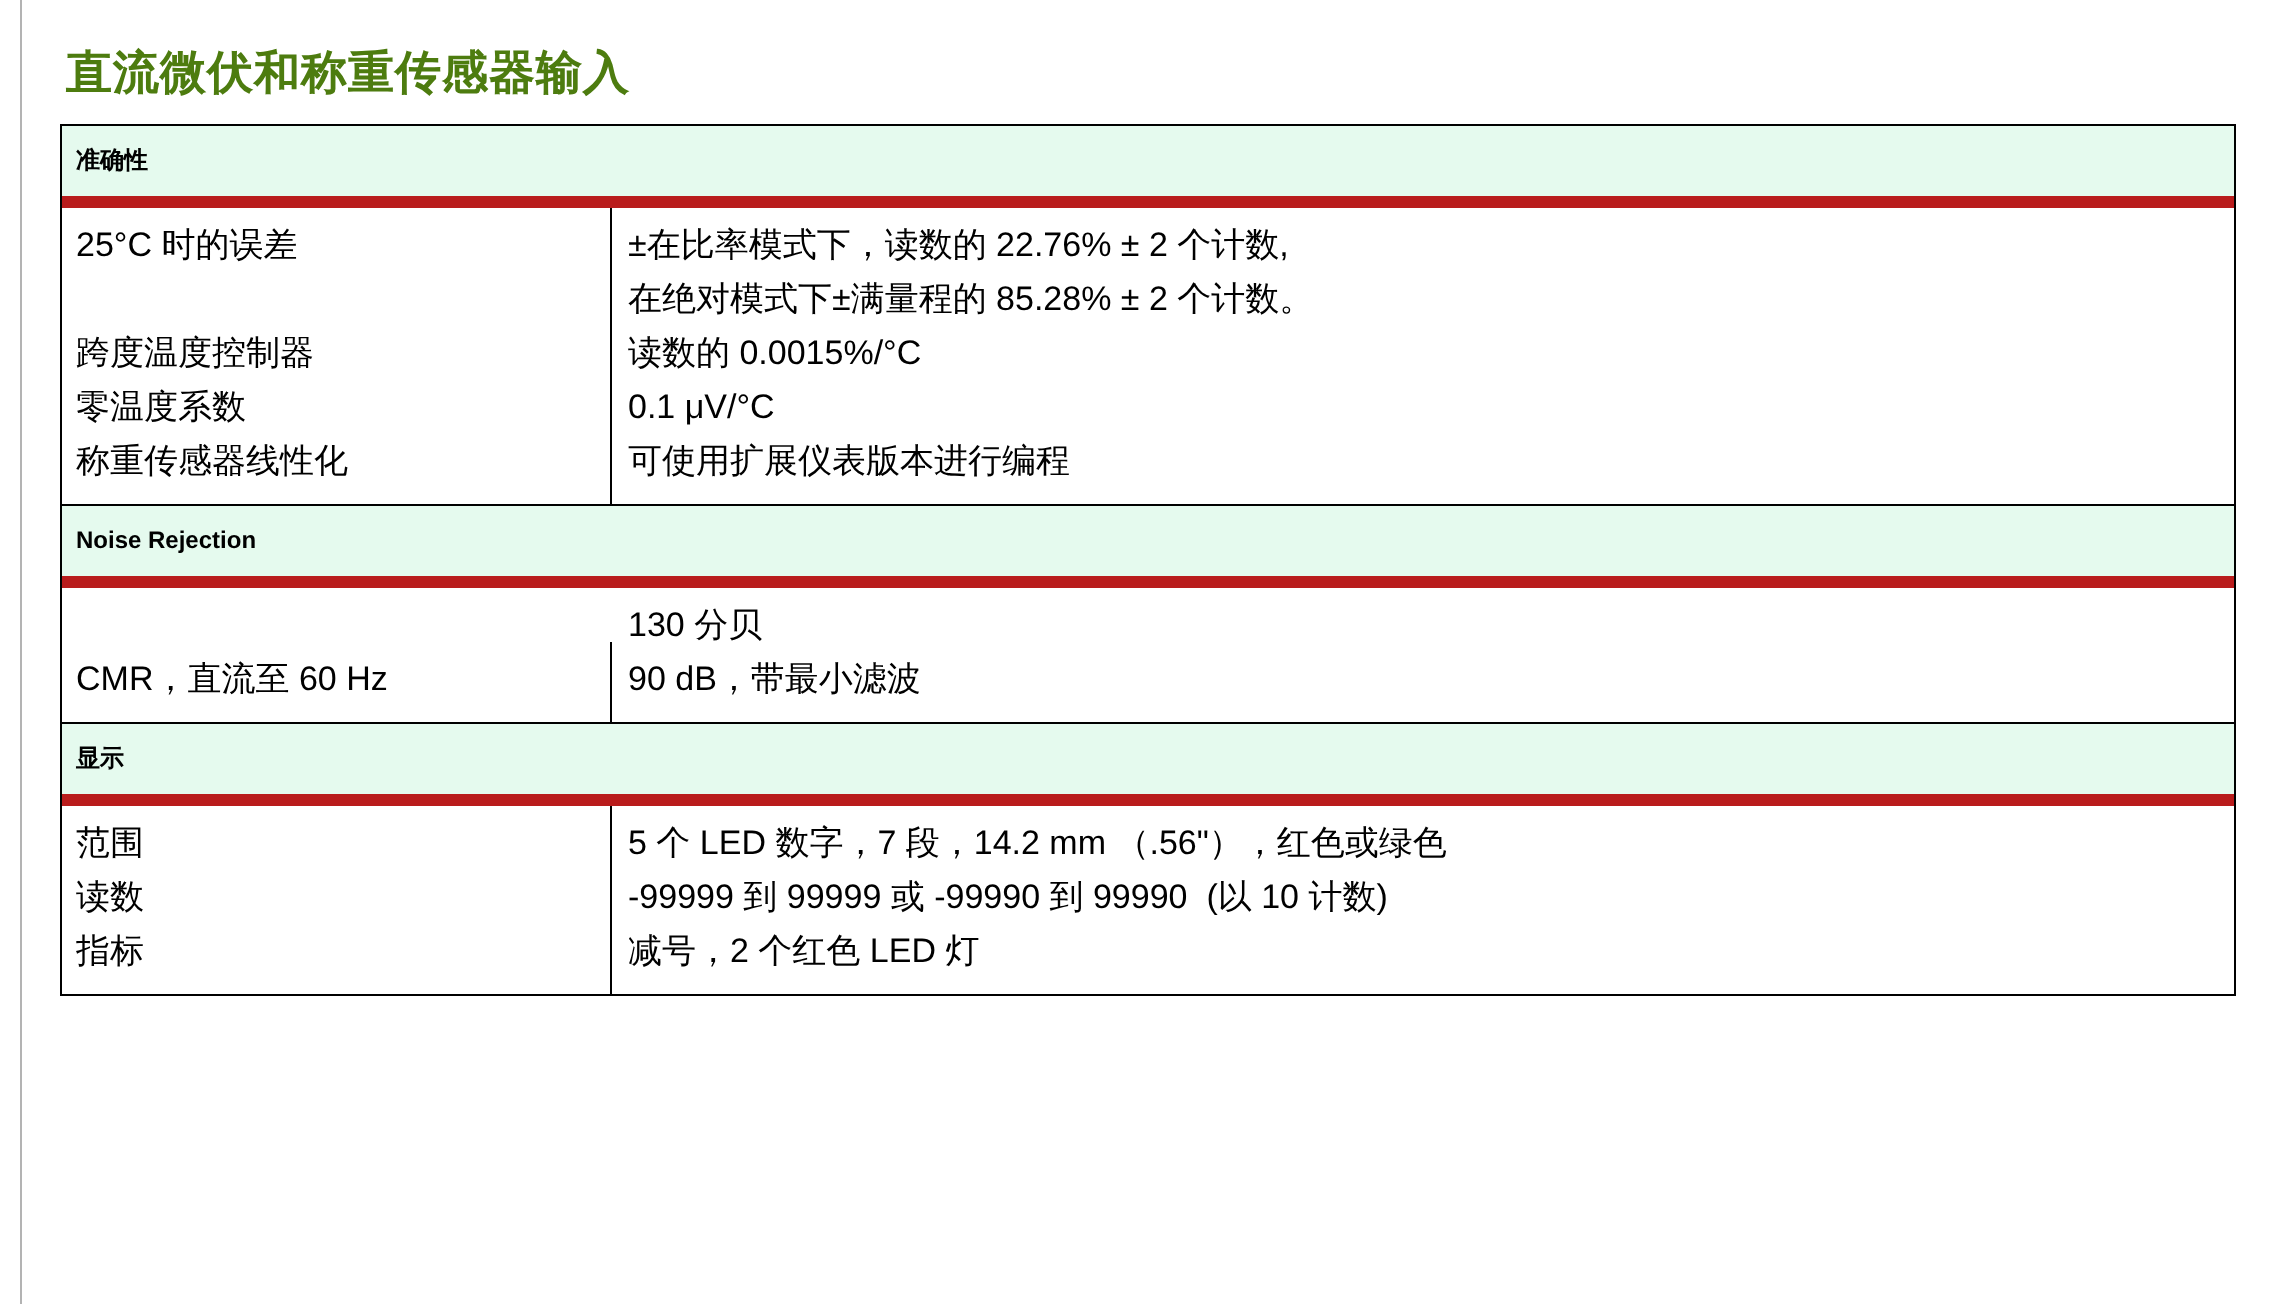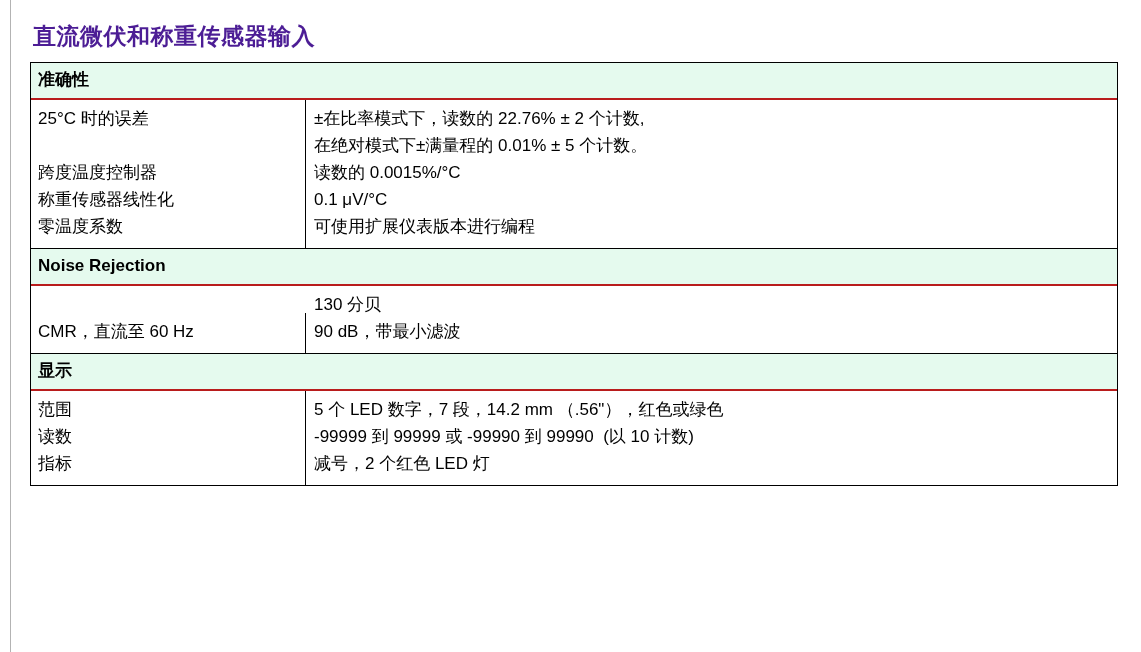--- a/index.html
+++ b/index.html
@@ -9,33 +9,33 @@
     background: #ffffff;
     font-family: "Liberation Sans", "DejaVu Sans", sans-serif;
     color: #000000;
   }
   .page-edge-rule {
     position: absolute; left: 10px; top: 0; bottom: 0;
     width: 1px; background: #b3b3b3;
   }
   .page-title {
     position: absolute; left: 33px; top: 6px;
-    font-size: 23px; font-weight: bold; color: #4c1d95;
+    font-size: 23px; font-weight: bold; color: #4d7c0f;
     letter-spacing: 0.5px;
   }
   .spec-table {
     position: absolute; left: 30px; top: 62px;
     width: 1086px;
     border: 1px solid #000000;
   }
   .section-header {
     background: #e5faee;
     border-top: 1px solid #000000;
-    border-bottom: 2px solid #b91c1c;
-    font-size: 17px; font-weight: bold;
+    border-bottom: 6px solid #b91c1c;
+    font-size: 12px; font-weight: bold;
     line-height: 20px;
     padding: 7px 7px 8px 7px;
   }
   .section-header:first-child { border-top: none; }
   .section-body { display: flex; align-items: flex-end; }
   .col { box-sizing: border-box; }
   .labels {
     width: 275px; flex: 0 0 275px;
     border-right: 1px solid #000000;
     padding: 5px 6px 8px 7px;
@@ -56,26 +56,26 @@
 <h1 class="page-title">直流微伏和称重传感器输入</h1>
 
 <div class="spec-table">
 
   <div class="section-header">准确性</div>
   <div class="section-body">
     <div class="col labels">
       <div class="ln">25°C 时的误差</div>
       <div class="ln"></div>
       <div class="ln">跨度温度控制器</div>
+      <div class="ln">零温度系数</div>
       <div class="ln">称重传感器线性化</div>
-      <div class="ln">零温度系数</div>
     </div>
     <div class="col values">
       <div class="ln">±在比率模式下，读数的 22.76% ± 2 个计数,</div>
-      <div class="ln">在绝对模式下±满量程的 0.01% ± 5 个计数。</div>
+      <div class="ln">在绝对模式下±满量程的 85.28% ± 2 个计数。</div>
       <div class="ln">读数的 0.0015%/°C</div>
       <div class="ln">0.1 μV/°C</div>
       <div class="ln">可使用扩展仪表版本进行编程</div>
     </div>
   </div>
 
   <div class="section-header">Noise Rejection</div>
   <div class="section-body">
     <div class="col labels">
       <div class="ln">CMR，直流至 60 Hz</div>

